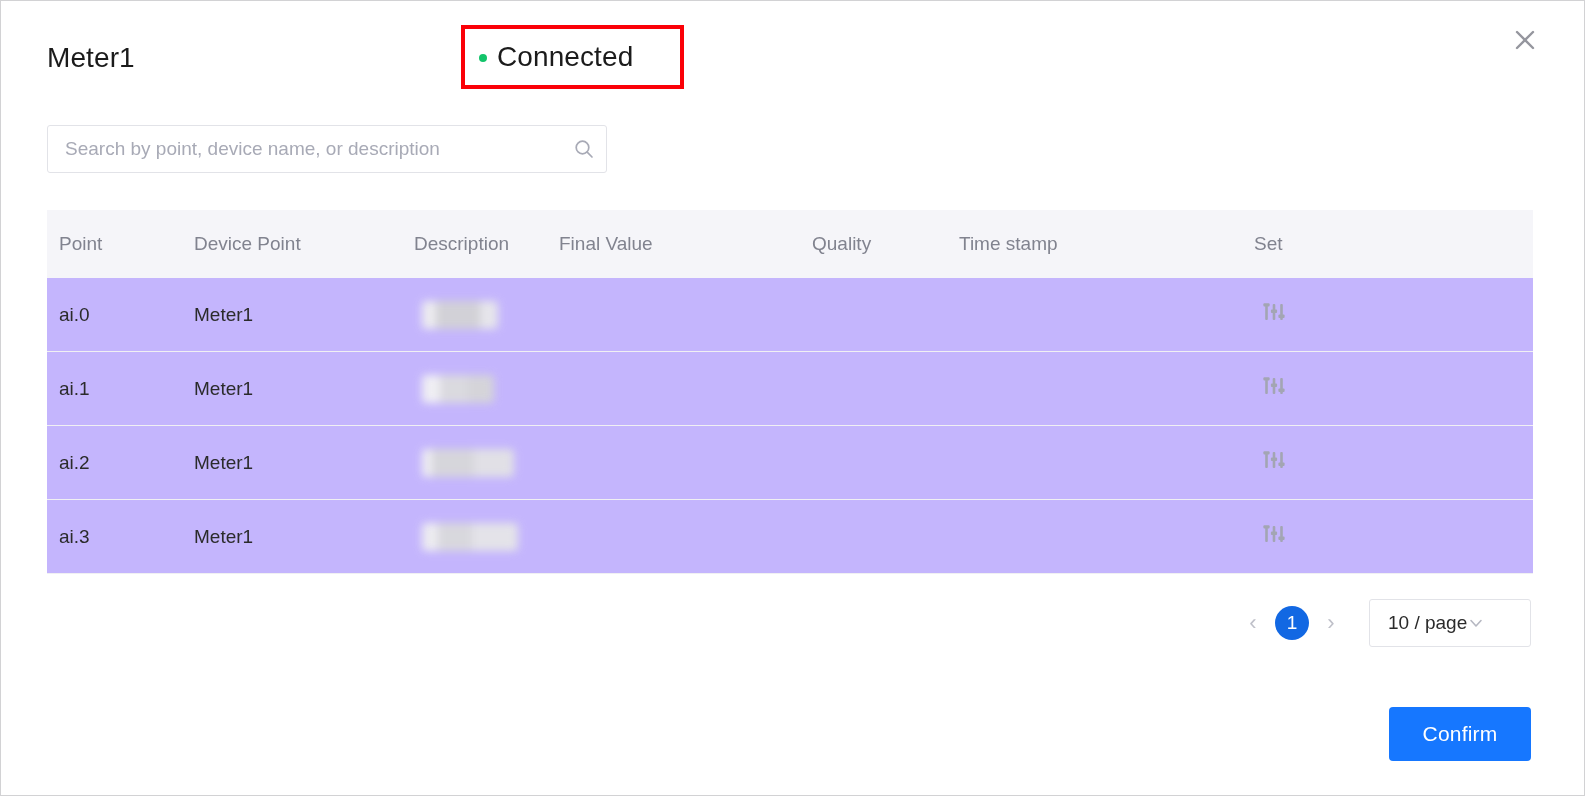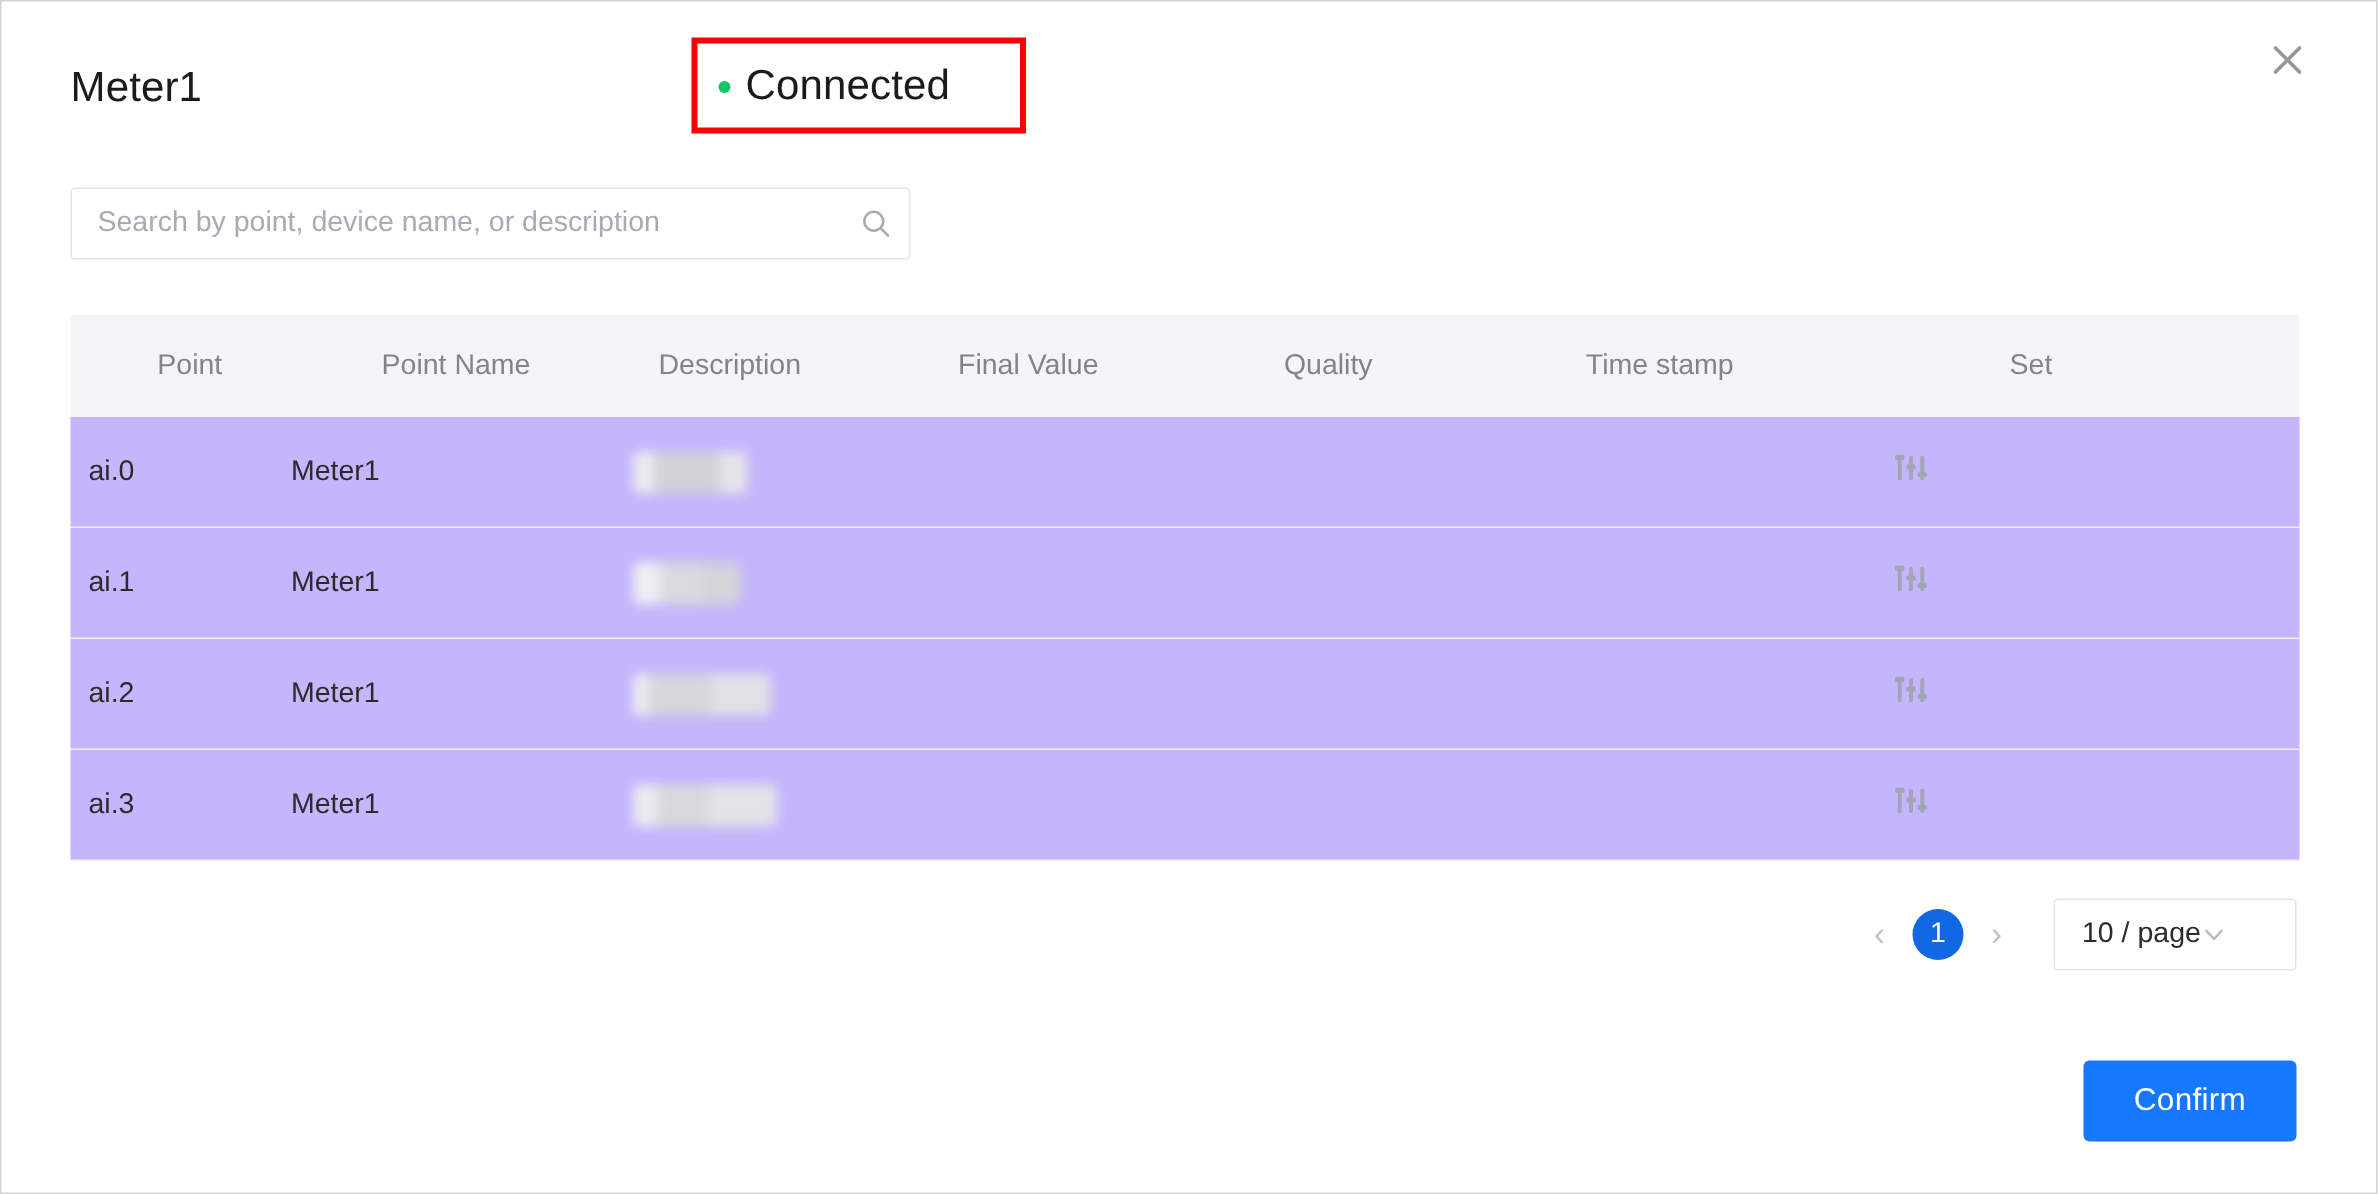--- a/index.html
+++ b/index.html
@@ -141,21 +141,20 @@
     position: absolute;
     left: 46px;
     top: 209px;
     width: 1486px;
   }
   .thead {
     display: flex;
     align-items: center;
     height: 68px;
     background: #f5f5f9;
-    text-align: center;
   }
   .th {
     font-size: 19px;
     color: #81838f;
     white-space: nowrap;
   }
   .tbody { background: #c4b5fd; }
   .tr {
     display: flex;
     align-items: center;
@@ -310,21 +309,21 @@
         <circle cx="9.5" cy="9.5" r="6.3"></circle>
         <line x1="14.2" y1="14.2" x2="19" y2="19"></line>
       </svg>
     </span>
   </div>
 
   <div class="table">
 
     <div class="thead">
       <div class="th c-point">Point</div>
-      <div class="th c-device">Point Name</div>
+      <div class="th c-device">Device Point</div>
       <div class="th c-desc">Description</div>
       <div class="th c-final">Final Value</div>
       <div class="th c-quality">Quality</div>
       <div class="th c-time">Time stamp</div>
       <div class="th c-set">Set</div>
     </div>
 
     <div class="tbody">
 
       <div class="tr">

